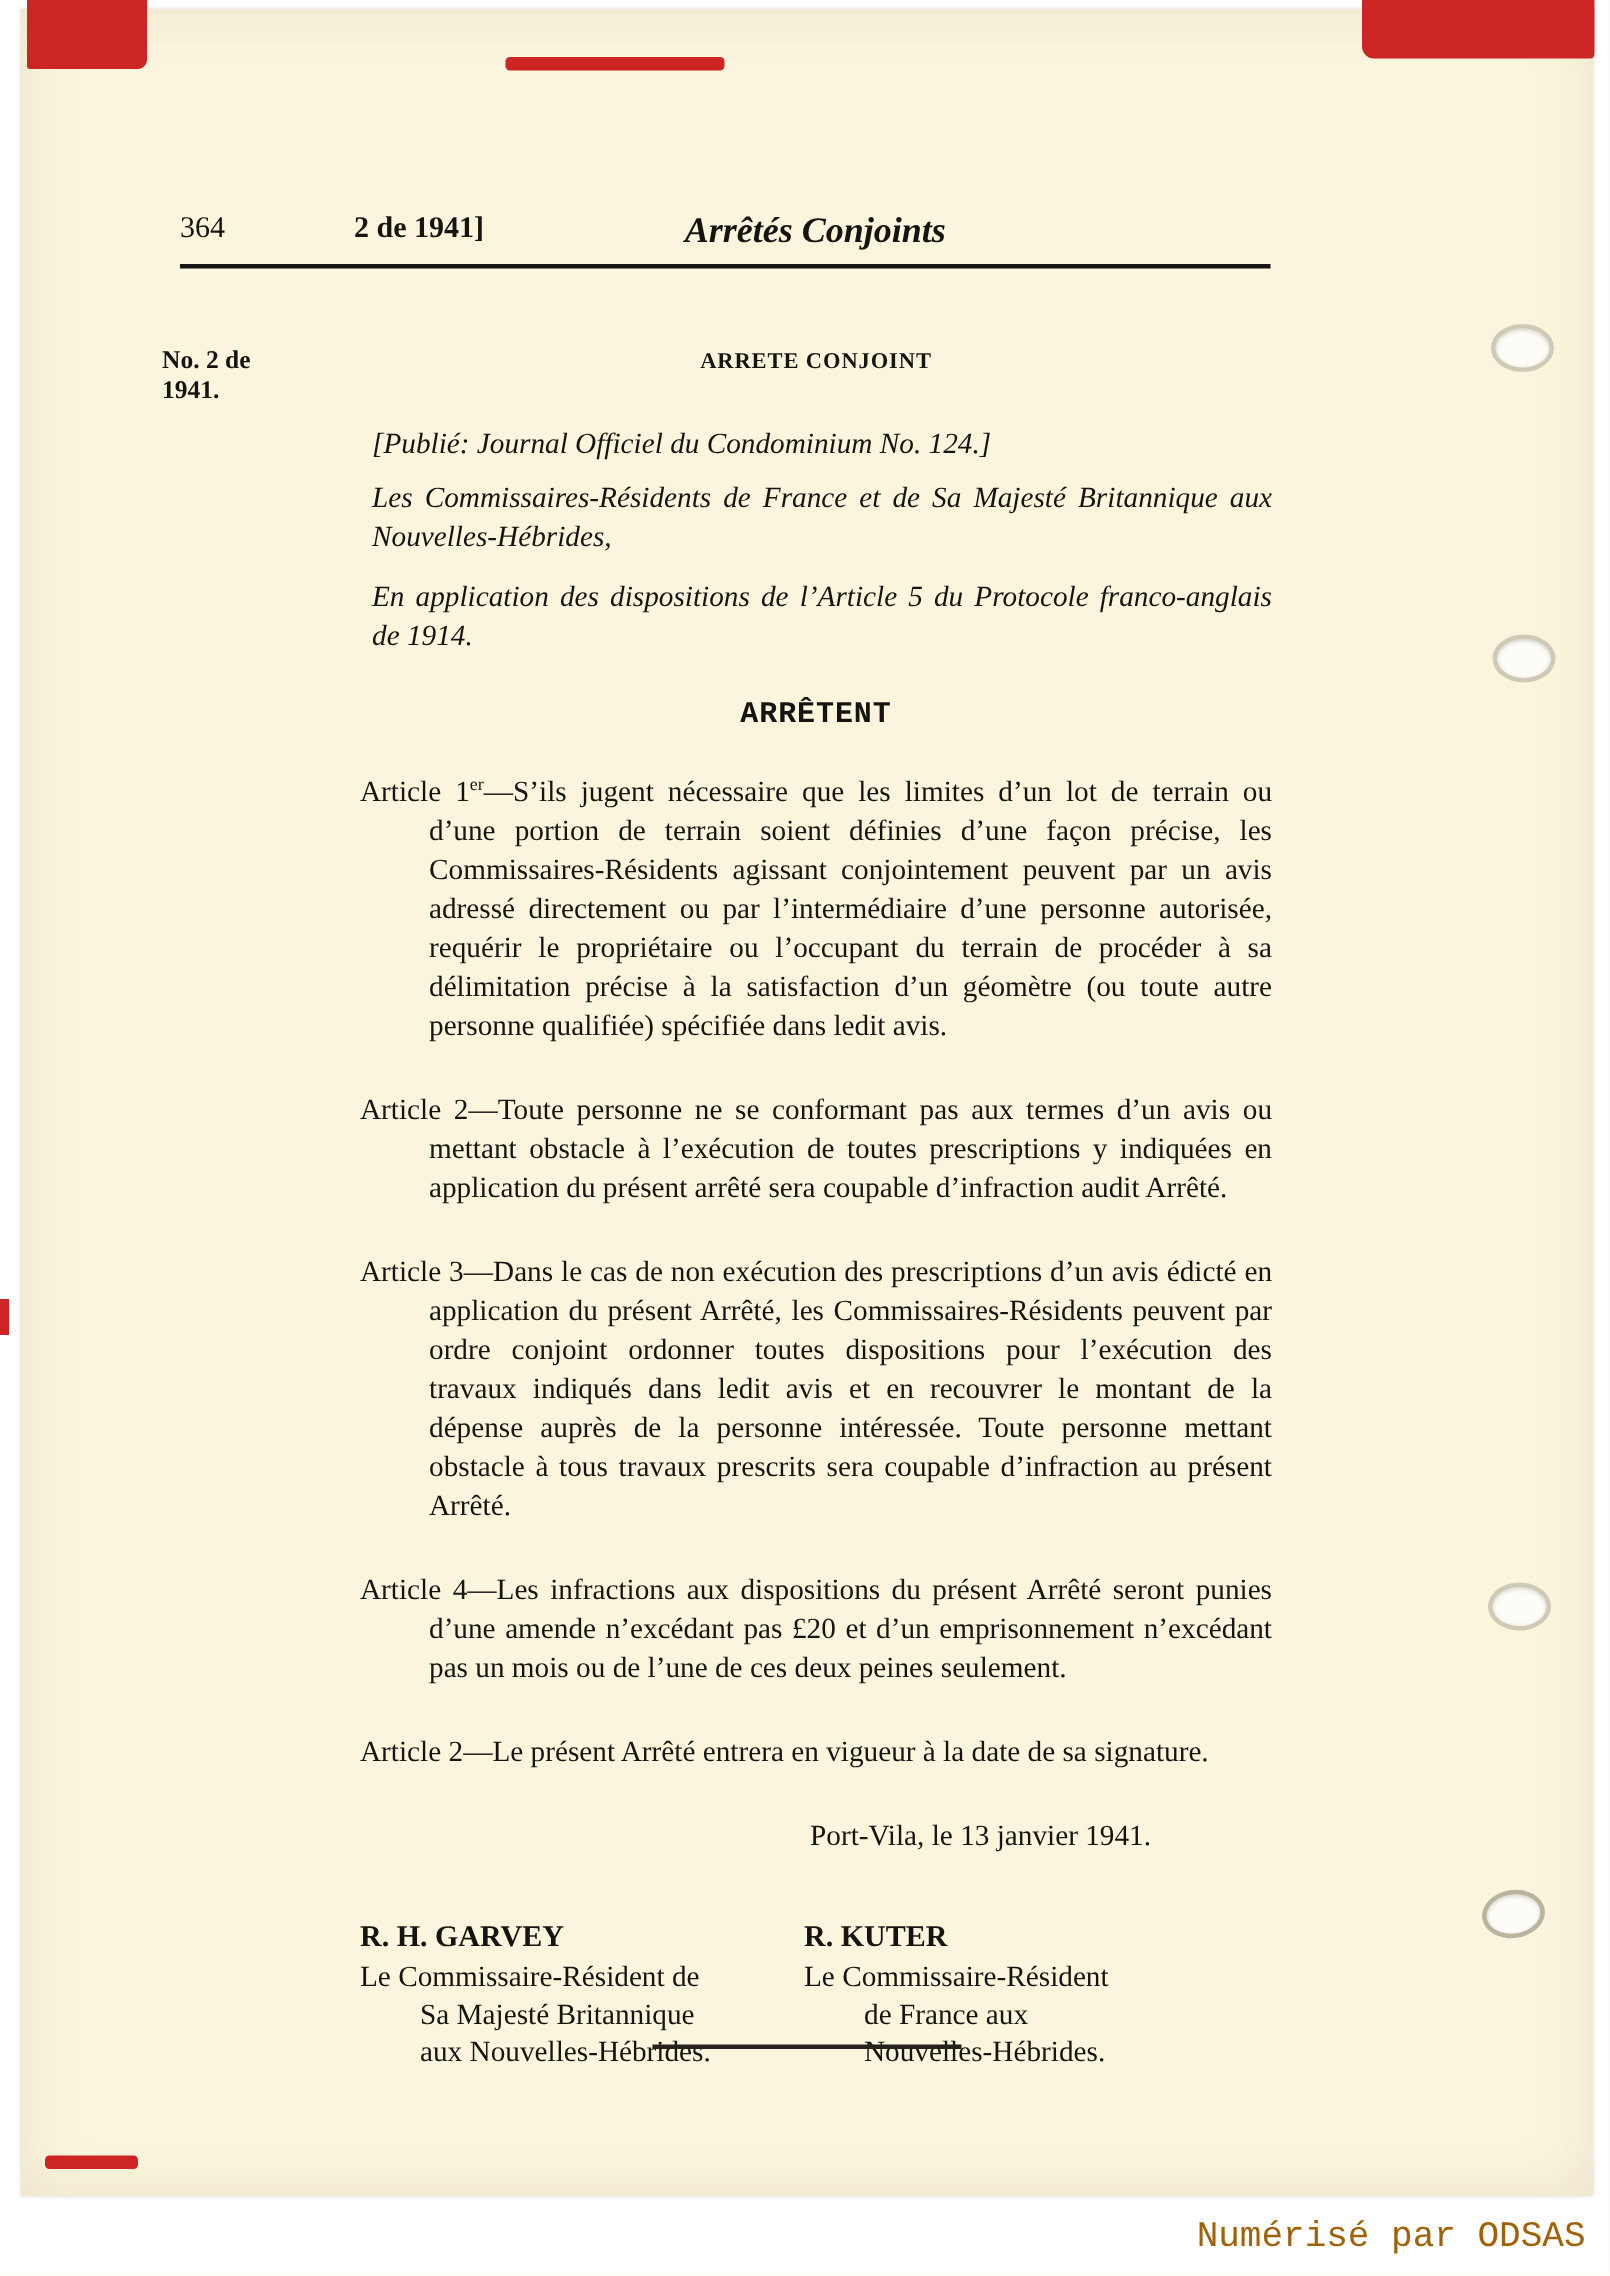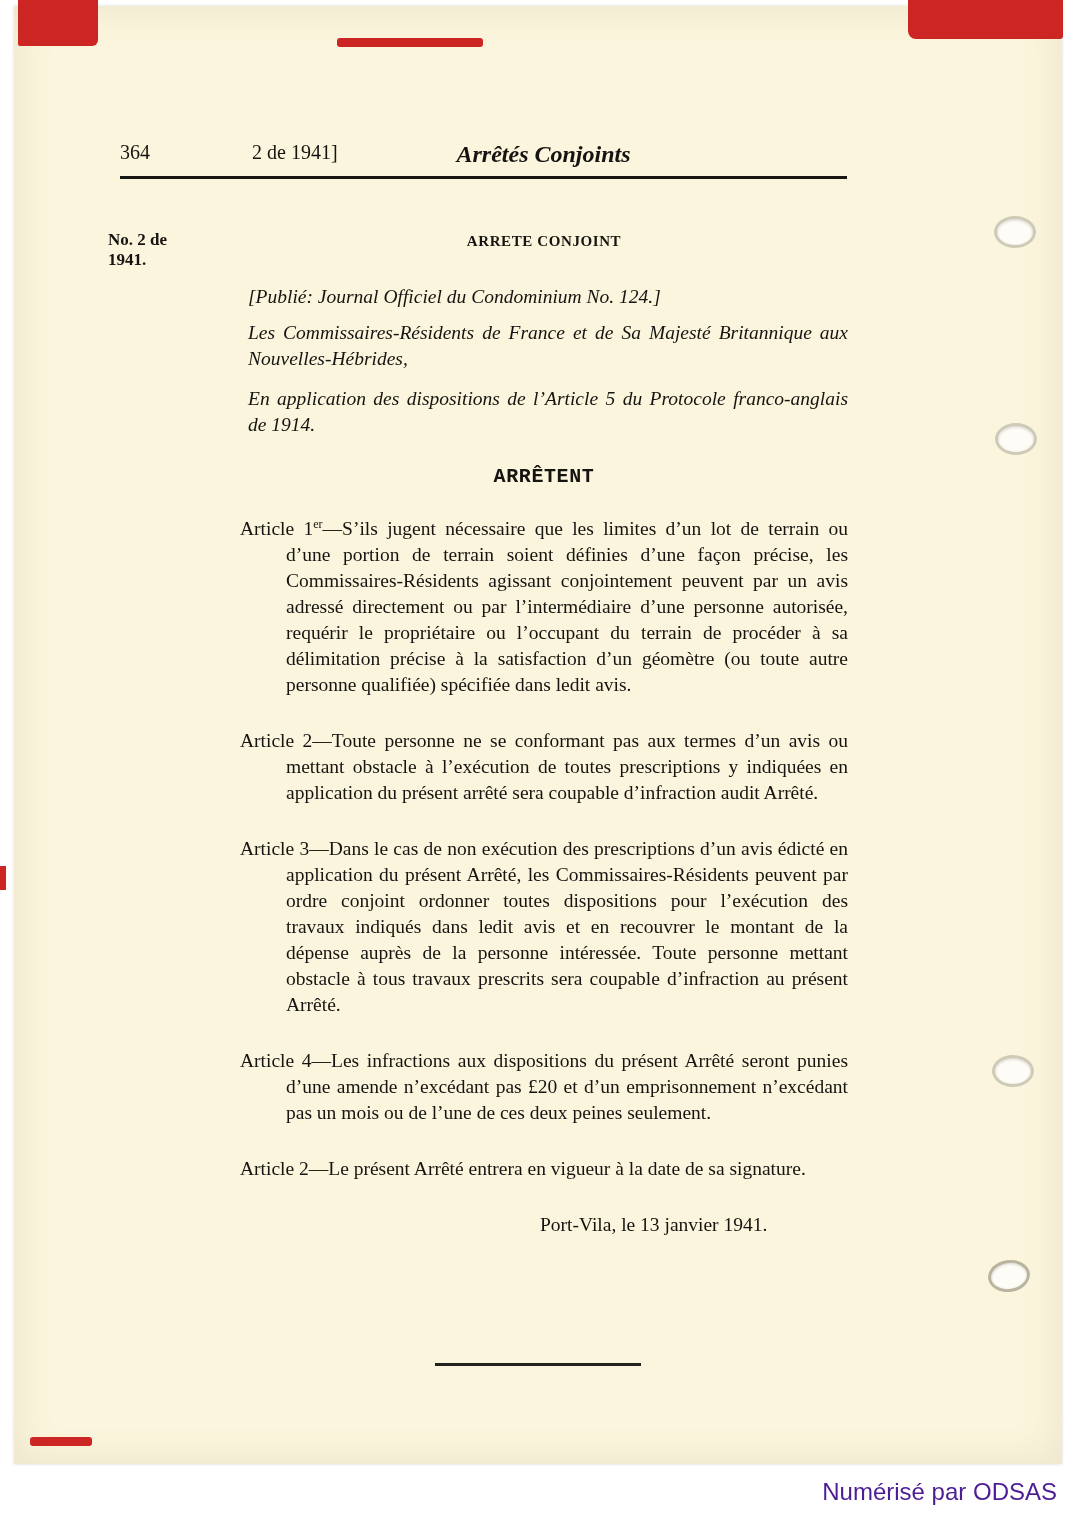--- a/index.html
+++ b/index.html
@@ -23,21 +23,21 @@
     position:absolute;width:36px;height:26px;border-radius:50%;
     background:#fdfcf6;border:3px solid #cfcab6;
     box-shadow:inset 0 1px 3px rgba(0,0,0,0.18);
   }
   .punch1{left:994px;top:216px;}
   .punch2{left:995px;top:423px;}
   .punch3{left:992px;top:1055px;}
   .punch4{left:988px;top:1260px;transform:rotate(-8deg);border-color:#b9b49e;}
 
   .hdr-pageno{position:absolute;left:120px;top:141px;font-size:20px;}
-  .hdr-issue{position:absolute;left:236px;top:141px;font-size:20px;font-weight:normal;margin-left:16px;}
+  .hdr-issue{position:absolute;left:236px;top:141px;font-size:20px;font-weight:bold;}
   .hdr-title{position:absolute;left:240px;top:141px;width:607px;text-align:center;
     font-size:24px;font-weight:bold;font-style:italic;}
   .hdr-rule{position:absolute;left:120px;top:176px;width:727px;height:3px;background:#181614;}
 
   .margin-note{position:absolute;left:108px;top:230px;width:110px;
     font-size:17px;font-weight:bold;line-height:1.2;white-space:pre-line;}
 
   .doc-col{position:absolute;left:240px;top:228px;width:608px;
     font-size:19.5px;line-height:26px;}
   .doc-title{text-align:center;font-weight:bold;font-size:15px;letter-spacing:0.6px;margin:0 0 30px 0;}
@@ -48,21 +48,21 @@
   .article{margin:0 0 30px 0;text-align:justify;padding-left:46px;text-indent:-46px;}
   .article sup{font-size:12px;line-height:0;}
   .dateline{margin:6px 0 0 0;padding-left:300px;}
   .signatures{display:flex;margin-top:40px;}
   .sig-col{width:296px;}
   .sig-name{font-weight:bold;font-size:20px;margin:0 0 2px 0;}
   .sig-line{margin:0;line-height:25px;}
   .sig-indent{padding-left:40px;}
   .bottom-rule{position:absolute;left:435px;top:1363px;width:206px;height:3px;background:#25221e;}
   .credit{position:absolute;right:16px;top:1478px;
-    font-family:Liberation Sans, sans-serif;font-size:24px;color:#4c1d95;}
+    font-family:Liberation Mono, monospace;font-size:24px;color:#a16207;}
 </style>
 </head>
 <body>
 
 <div class="paper"></div>
 
 <div class="scan-mark mark-tl"></div>
 <div class="scan-mark mark-top"></div>
 <div class="scan-mark mark-tr"></div>
 <div class="scan-mark mark-left"></div>
@@ -93,17 +93,31 @@
   <p class="article"><span>Article 2</span><sup></sup><span>—Toute personne ne se conformant pas aux termes d’un avis ou mettant obstacle à l’exécution de toutes prescriptions y indiquées en application du présent arrêté sera coupable d’infraction audit Arrêté.</span></p>
 
   <p class="article"><span>Article 3</span><sup></sup><span>—Dans le cas de non exécution des prescriptions d’un avis édicté en application du présent Arrêté, les Commissaires-Résidents peuvent par ordre conjoint ordonner toutes dispositions pour l’exécution des travaux indiqués dans ledit avis et en recouvrer le montant de la dépense auprès de la personne intéressée. Toute personne mettant obstacle à tous travaux prescrits sera coupable d’infraction au présent Arrêté.</span></p>
 
   <p class="article"><span>Article 4</span><sup></sup><span>—Les infractions aux dispositions du présent Arrêté seront punies d’une amende n’excédant pas £20 et d’un emprisonnement n’excédant pas un mois ou de l’une de ces deux peines seulement.</span></p>
 
   <p class="article"><span>Article 2</span><sup></sup><span>—Le présent Arrêté entrera en vigueur à la date de sa signature.</span></p>
 
   <p class="dateline">Port-Vila, le 13 janvier 1941.</p>
 
+  <div class="signatures">
+    <div class="sig-col">
+      <p class="sig-name">R. H. GARVEY</p>
+      <p class="sig-line">Le Commissaire-Résident de</p>
+      <p class="sig-line sig-indent">Sa Majesté Britannique</p>
+      <p class="sig-line sig-indent">aux Nouvelles-Hébrides.</p>
+    </div>
+    <div class="sig-col">
+      <p class="sig-name">R. KUTER</p>
+      <p class="sig-line">Le Commissaire-Résident</p>
+      <p class="sig-line sig-indent">de France aux</p>
+      <p class="sig-line sig-indent">Nouvelles-Hébrides.</p>
+    </div>
+  </div>
 </div>
 
 <div class="bottom-rule"></div>
 
 <div class="credit">Numérisé par ODSAS</div>
 
 </body></html>

